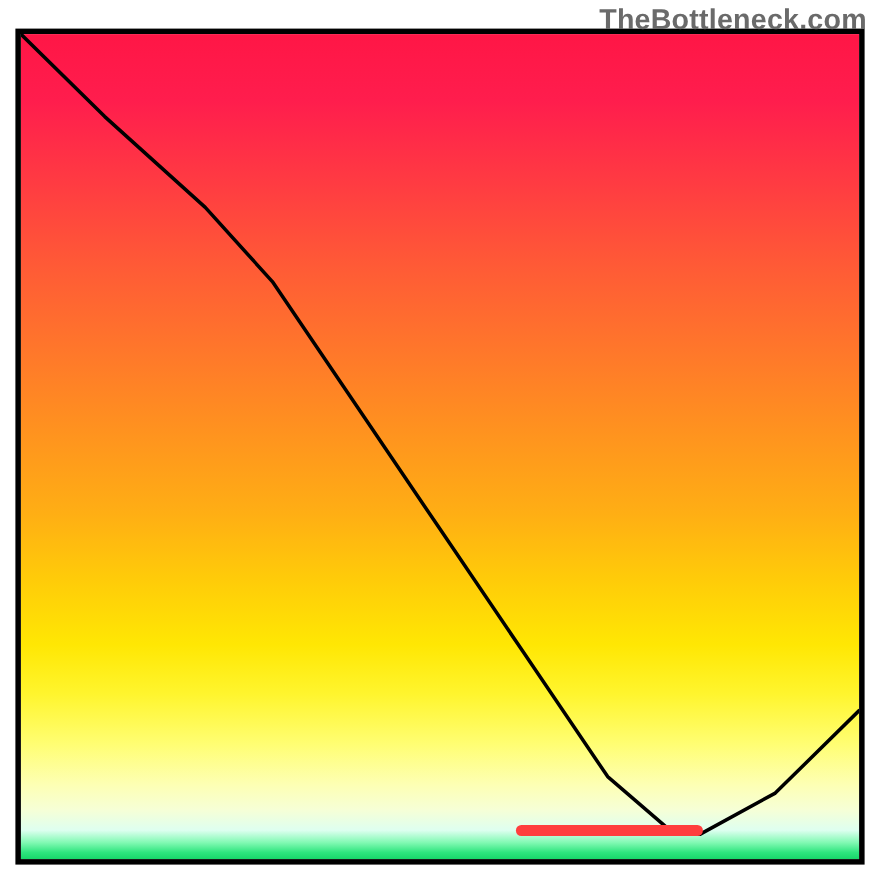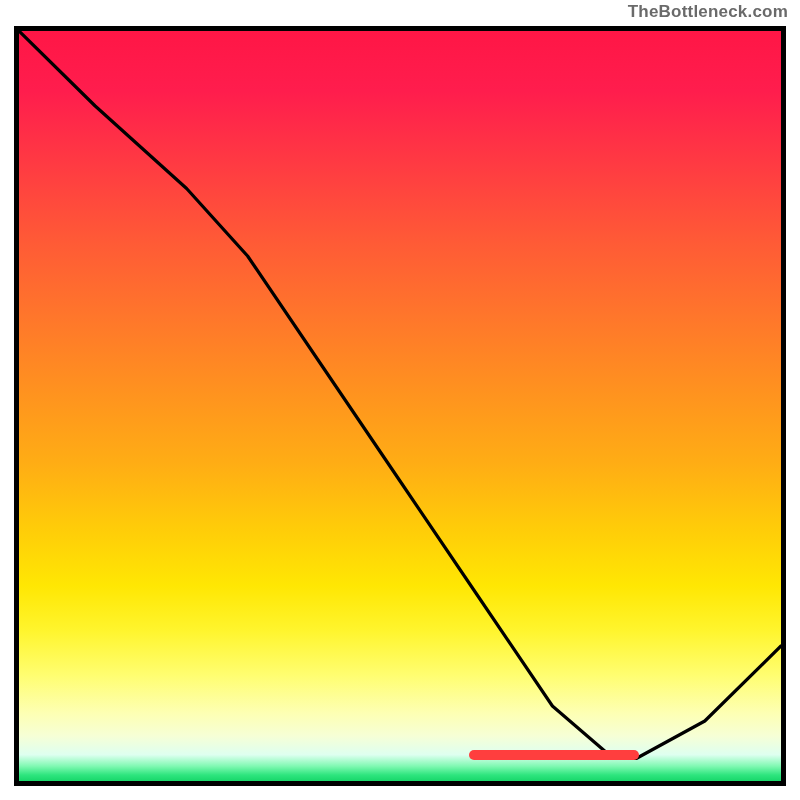--- a/index.html
+++ b/index.html
@@ -13,21 +13,21 @@
   }
   .container {
     position: relative;
     width: 800px;
     height: 800px;
   }
   .watermark {
     position: absolute;
     top: 2px;
     right: 12px;
-    font-size: 17px;
+    font-size: 26px;
     font-weight: bold;
     color: #6a6a6a;
     letter-spacing: 0.2px;
     z-index: 5;
   }
   .plot-frame {
     position: absolute;
     left: 14px;
     top: 26px;
     width: 772px;

